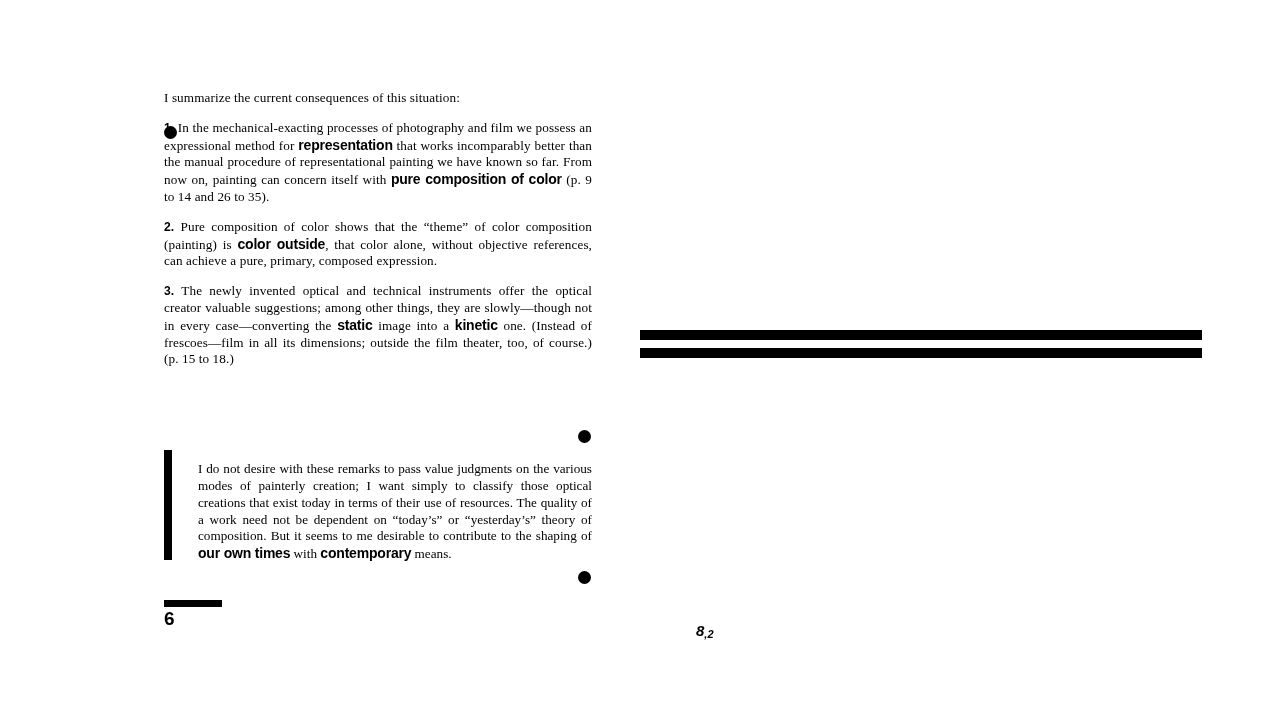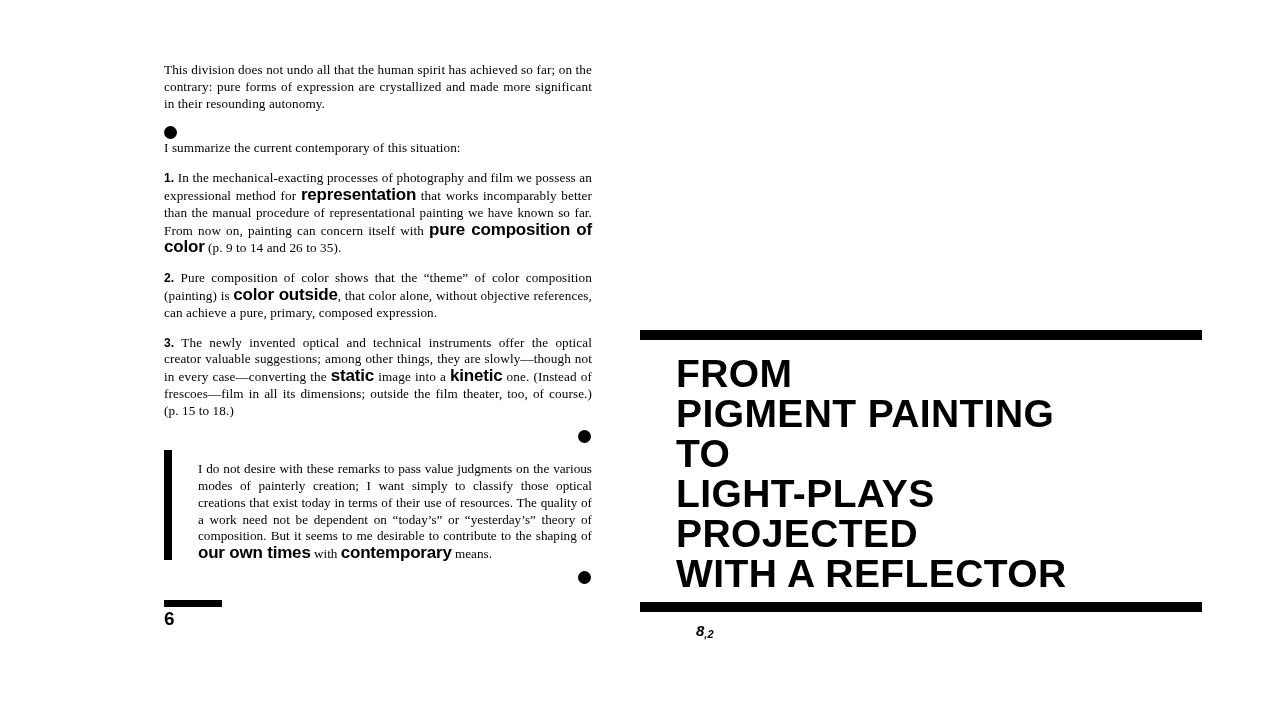--- a/index.html
+++ b/index.html
@@ -30,21 +30,21 @@
     line-height: 16.8px;
     text-align: justify;
     margin: 0 0 0 0;
     letter-spacing: 0.1px;
   }
   .para + .para { margin-top: 13px; }
 
   .bold-inline {
     font-family: "Liberation Sans", sans-serif;
     font-weight: bold;
-    font-size: 17px;
+    font-size: 14px;
     letter-spacing: -0.2px;
   }
   .num-lead {
     font-family: "Liberation Sans", sans-serif;
     font-weight: bold;
     font-size: 12.1px;
   }
 
   .dot {
     width: 13px;
@@ -144,28 +144,25 @@
     vertical-align: baseline;
     position: relative;
     top: 2px;
   }
 </style>
 </head>
 <body>
 
 <div id="left-page">
 
-  <p class="para">
-    <span>This division does not undo all that the human spirit has achieved so far; on the contrary: pure forms of expression are crystallized and made more significant in their resounding autonomy.</span>
-  </p>
 
   <div style="height:28px"></div>
 
   <p class="para">
-    <span>I summarize the current contemporary of this situation:</span>
+    <span>I summarize the current consequences of this situation:</span>
   </p>
 
   <p class="para">
     <span class="num-lead">1.</span><span> In the mechanical-exacting processes of photography and film we possess an expressional method for </span><span class="bold-inline">representation</span><span> that works incomparably better than the manual procedure of representational painting we have known so far. From now on, painting can concern itself with </span><span class="bold-inline">pure composition of color</span><span> (p. 9 to 14 and 26 to 35).</span>
   </p>
 
   <p class="para">
     <span class="num-lead">2.</span><span> Pure composition of color shows that the “theme” of color composition (painting) is </span><span class="bold-inline">color outside</span><span>, that color alone, without objective references, can achieve a pure, primary, composed expression.</span>
   </p>
 
@@ -183,24 +180,16 @@
   <p id="quote-text"><span>I do not desire with these remarks to pass value judgments on the various modes of painterly creation; I want simply to classify those optical creations that exist today in terms of their use of resources. The quality of a work need not be dependent on “today’s” or “yesterday’s” theory of composition. But it seems to me desirable to contribute to the shaping of </span><span class="bold-inline">our own times</span><span> with </span><span class="bold-inline">contemporary</span><span> means.</span></p>
 </div>
 
 <div id="left-folio">
   <div id="left-folio-rule"></div>
   <div id="left-folio-num">6</div>
 </div>
 
 <div id="right-page">
   <div class="rule-thick-top"></div>
-  <div id="display-title">
-    <div>FROM</div>
-    <div>PIGMENT PAINTING</div>
-    <div>TO</div>
-    <div>LIGHT-PLAYS</div>
-    <div>PROJECTED</div>
-    <div>WITH A REFLECTOR</div>
-  </div>
   <div class="rule-thick-bottom"></div>
 </div>
 
 <div id="right-folio"><span>8</span><span class="sub">,2</span></div>
 
 </body></html>

